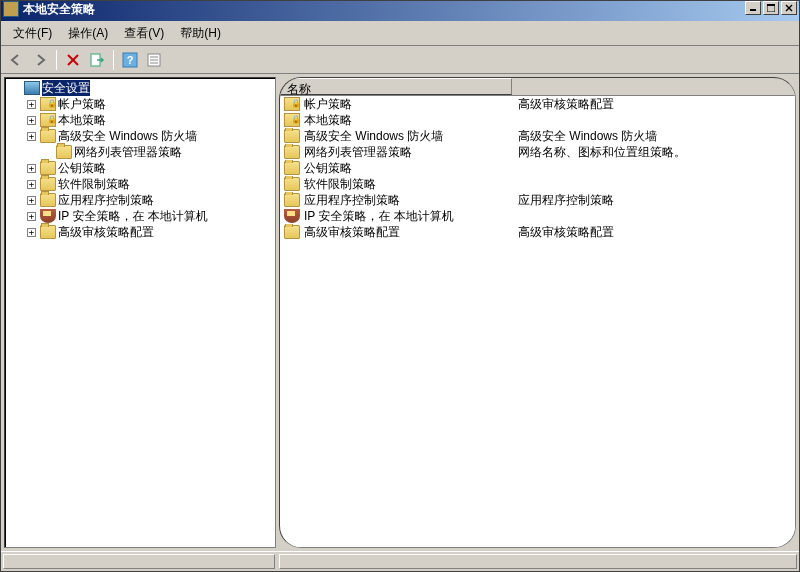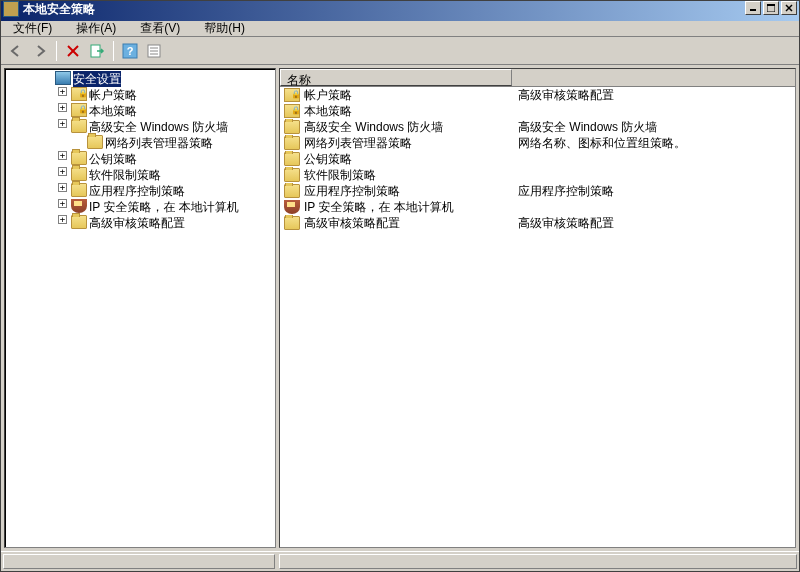--- a/index.html
+++ b/index.html
@@ -6,35 +6,35 @@
 body { font-family: "SimSun", "Microsoft YaHei", Tahoma, sans-serif; font-size: 12px; background: #d4d0c8; overflow: hidden; width: 800px; height: 572px; }
 
 .window { width: 800px; height: 572px; display: flex; flex-direction: column; background: #d4d0c8; border: 1px solid #404040; }
 
 .titlebar { height: 20px; background: linear-gradient(to right, #0a246a, #a6caf0); color: #fff; display: flex; padding: 0 2px; }
 .titlebar .icon { width: 16px; height: 16px; margin-right: 4px; background: #c0a050; display: inline-block; }
 .titlebar .title { flex: 1; font-weight: bold; font-size: 12px; }
 .titlebar .winbtns { display: flex; gap: 0; }
 .titlebar .winbtn { width: 16px; height: 14px; background: #d4d0c8; border: 1px solid #fff; border-right-color: #404040; border-bottom-color: #404040; font-size: 9px; display: flex; align-items: center; justify-content: center; margin-left: 2px; cursor: pointer; }
 
-.menubar { height: 16px; background: #d4d0c8; display: flex; align-items: center; padding: 0 4px; border-bottom: 1px solid #808080; gap: 8px; }
+.menubar { height: 25px; background: #d4d0c8; display: flex; align-items: center; padding: 0 4px; border-bottom: 1px solid #808080; }
 .menubar .menuitem { padding: 2px 8px; cursor: pointer; }
 
 .toolbar { height: 28px; background: #d4d0c8; display: flex; align-items: center; padding: 2px 4px; border-bottom: 1px solid #808080; gap: 2px; }
 .toolbar .tbtn { width: 22px; height: 22px; border: 1px solid transparent; display: flex; align-items: center; justify-content: center; cursor: pointer; }
 .toolbar .sep { width: 1px; height: 20px; background: #808080; margin: 0 3px; border-right: 1px solid #fff; }
 
 .body { flex: 1; display: flex; padding: 3px; gap: 3px; min-height: 0; }
 
 .panel { background: #fff; border: 1px solid #808080; border-top-color: #404040; border-left-color: #404040; box-shadow: inset 1px 1px 0 #000; overflow: auto; }
 .left { width: 272px; }
-.right { flex: 1; display: flex; flex-direction: column; }
+.right { flex: 1; display: flex; flex-direction: column; border-radius: 22px; }
 
 .tree { padding: 2px 0; }
-.tree-item { display: flex; align-items: flex-start; height: 16px; line-height: 16px; white-space: nowrap; cursor: pointer; margin-left: 31px; }
+.tree-item { display: flex; align-items: center; height: 16px; line-height: 16px; white-space: nowrap; cursor: pointer; }
 .tree-item .expander { width: 9px; height: 9px; border: 1px solid #808080; display: inline-flex; align-items: center; justify-content: center; font-size: 9px; line-height: 7px; margin: 0 4px; background: #fff; color: #000; font-family: monospace; }
 .tree-item .expander.none { border: none; }
 .tree-item .ticon { width: 16px; height: 14px; margin-right: 2px; display: inline-block; }
 .tree-item.selected .label { background: #0a246a; color: #fff; }
 .depth0 { padding-left: 2px; }
 .depth1 { padding-left: 18px; }
 .depth2 { padding-left: 34px; }
 
 .list-header { display: flex; height: 18px; background: #d4d0c8; border-bottom: 1px solid #808080; flex-shrink: 0; }
 .list-header .col { padding: 2px 6px; border-right: 1px solid #808080; border-bottom: 1px solid #404040; border-top: 1px solid #fff; border-left: 1px solid #fff; cursor: pointer; }

